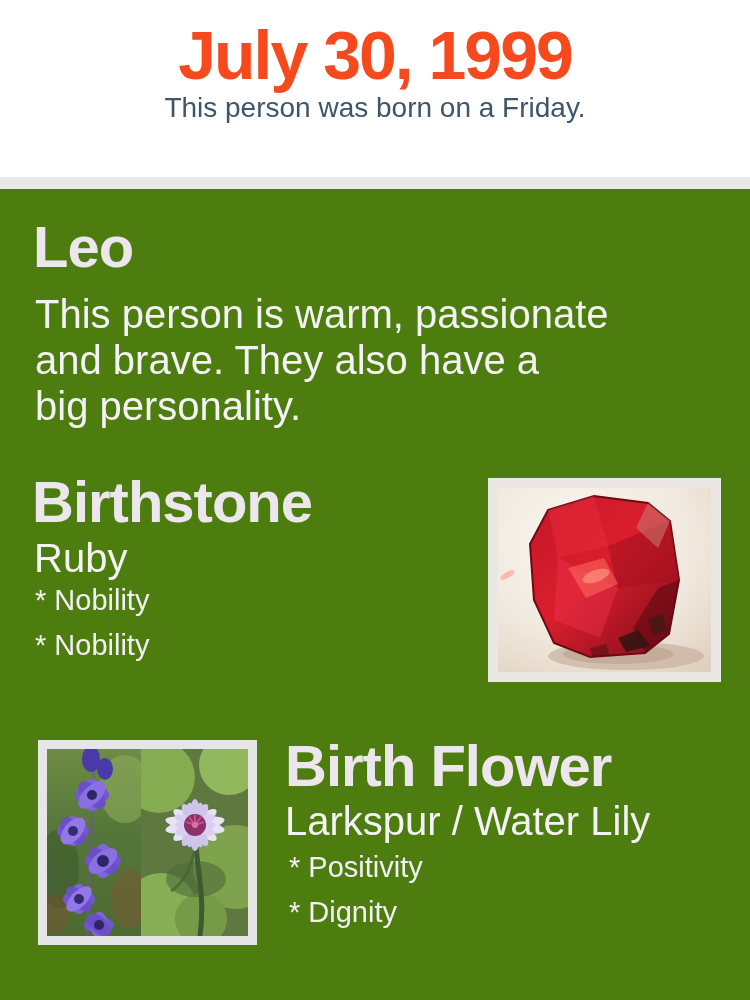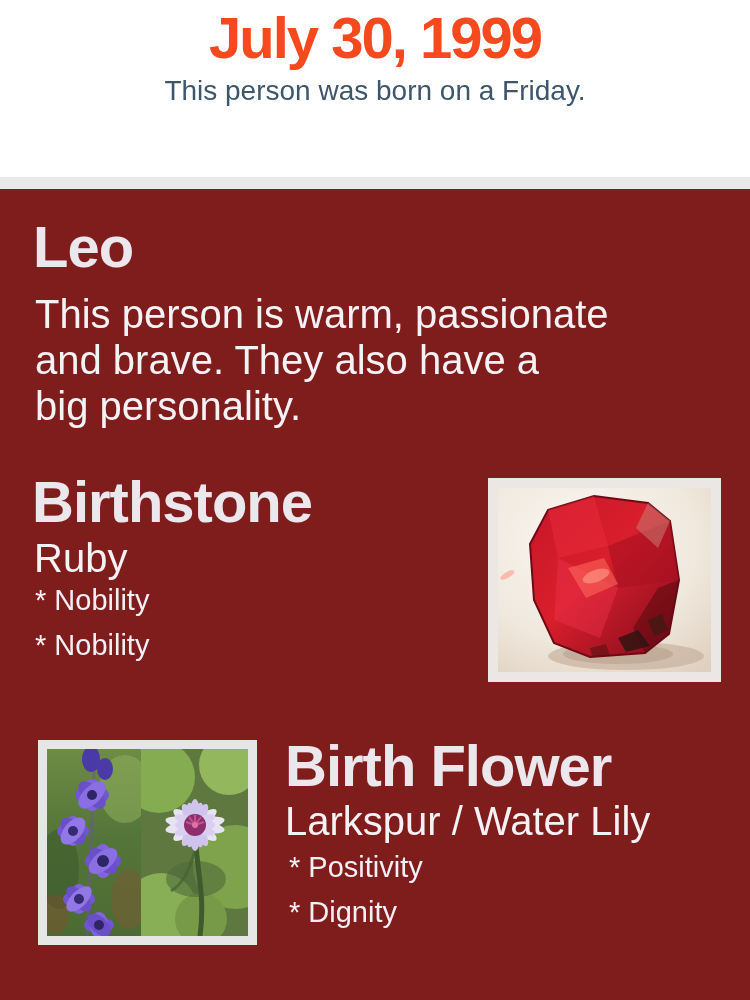--- a/index.html
+++ b/index.html
@@ -3,27 +3,27 @@
 <meta charset="utf-8">
 <style>
   html,body{margin:0;padding:0;}
   body{
     width:750px;height:1000px;overflow:hidden;position:relative;
     background:#ffffff;
     font-family:"Liberation Sans", sans-serif;
   }
   
   .header{position:absolute;top:0;left:0;width:750px;height:177px;background:#ffffff;text-align:center;}
-  .date-title{margin:0;padding-top:8px;font-size:58px;font-weight:bold;letter-spacing:-2px;line-height:60px;color:#F6491D;}
+  .date-title{margin:0;padding-top:25px;font-size:68px;font-weight:bold;letter-spacing:-2px;line-height:60px;color:#F6491D;}
   .site-summary{margin:0;margin-top:4px;font-size:34px;line-height:36px;color:#161616;letter-spacing:-1px;}
   .weekday-note{margin:12px;margin-top:8px;font-size:28px;line-height:30px;color:#3D566B;}
   
   .divider-strip{position:absolute;top:177px;left:0;width:750px;height:12px;background:#E9E9E9;}
   
-  .main{position:absolute;top:189px;left:0;width:750px;height:811px;background:#7f1d1d;}
+  .main{position:absolute;top:189px;left:0;width:750px;height:811px;background:#4d7c0f;}
   .h2{position:absolute;margin:0;font-size:58px;font-weight:bold;letter-spacing:-1px;line-height:62px;color:#EBE7EC;}
   .bigtext{font-size:40px;line-height:46px;color:#F5F2F6;}
   .zodiac-title{left:33px;top:27px;}
   .zodiac-desc{position:absolute;left:35px;top:102px;}
   .birthstone-title{left:32px;top:282px;text-align:right;}
   .birthstone-name{position:absolute;left:34px;top:347px;line-height:44px;}
   .traits{position:absolute;list-style:none;margin:0;padding:0;}
   .traits li{font-size:29px;line-height:30px;color:#F3EFF4;margin-bottom:15px;}
   .traits-stone{left:35px;top:396px;}
   .birthflower-title{left:285px;top:546px;}

